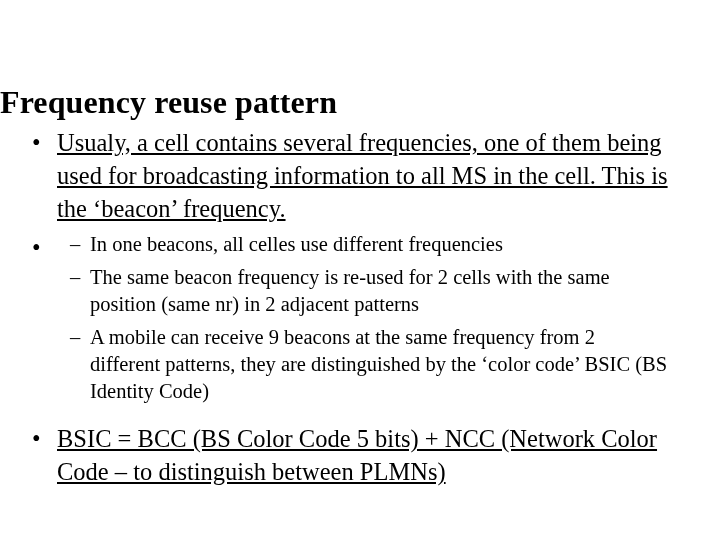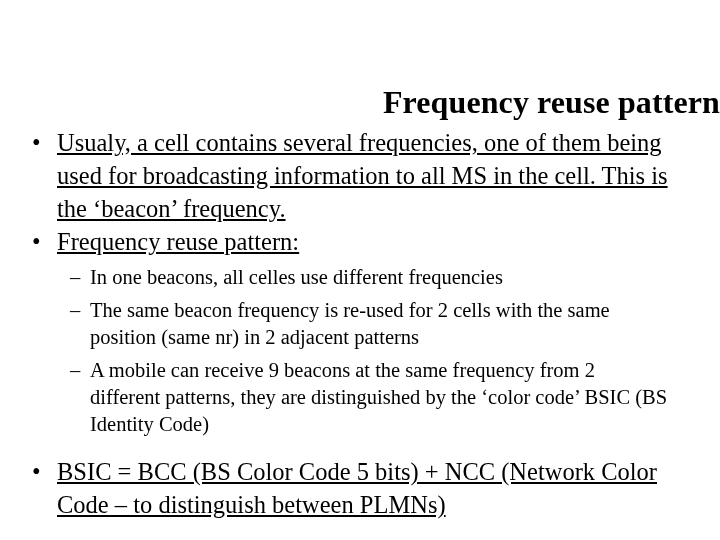--- a/index.html
+++ b/index.html
@@ -18,21 +18,21 @@
     position: relative;
     width: 720px;
     height: 540px;
     box-sizing: border-box;
   }
   .slide-title {
     position: absolute;
     left: 0;
     top: 62px;
     width: 720px;
-    text-align: right;
+    text-align: left;
     font-size: 32px;
     line-height: 38px;
     letter-spacing: 0.1px;
     white-space: nowrap;
   }
   .body-block {
     position: absolute;
     left: 28px;
     top: 126px;
     width: 640px;
@@ -104,21 +104,20 @@
 
     <ul class="level1">
 
       <li class="bullet1">
         <span class="mark">•</span>
         <span class="txt">Usualy, a cell contains several frequencies, one of them being used for broadcasting information to all MS in the cell. This is the ‘beacon’ frequency.</span>
       </li>
 
       <li class="bullet1">
         <span class="mark">•</span>
-        <span class="txt">Frequency reuse pattern:</span>
 
         <ul class="level2">
           <li class="bullet2">
             <span class="mark">–</span>
             <span class="txt">In one beacons, all celles use different frequencies</span>
           </li>
           <li class="bullet2">
             <span class="mark">–</span>
             <span class="txt">The same beacon frequency is re-used for 2 cells with the same position (same nr) in 2 adjacent patterns</span>
           </li>

